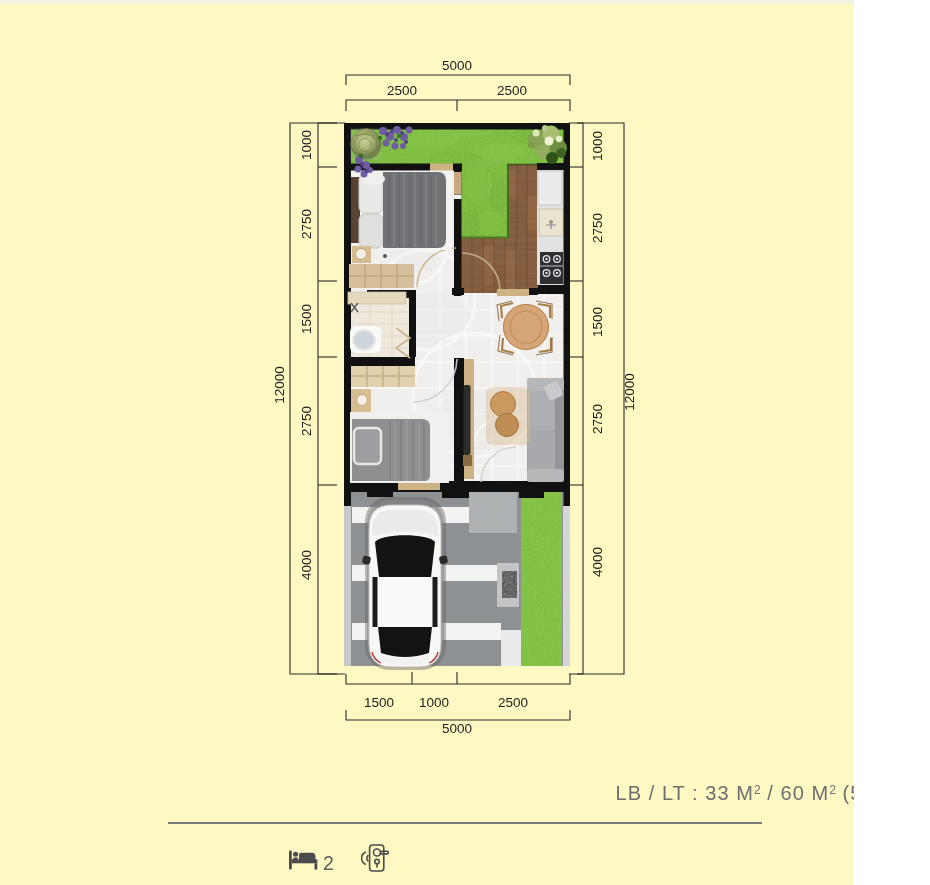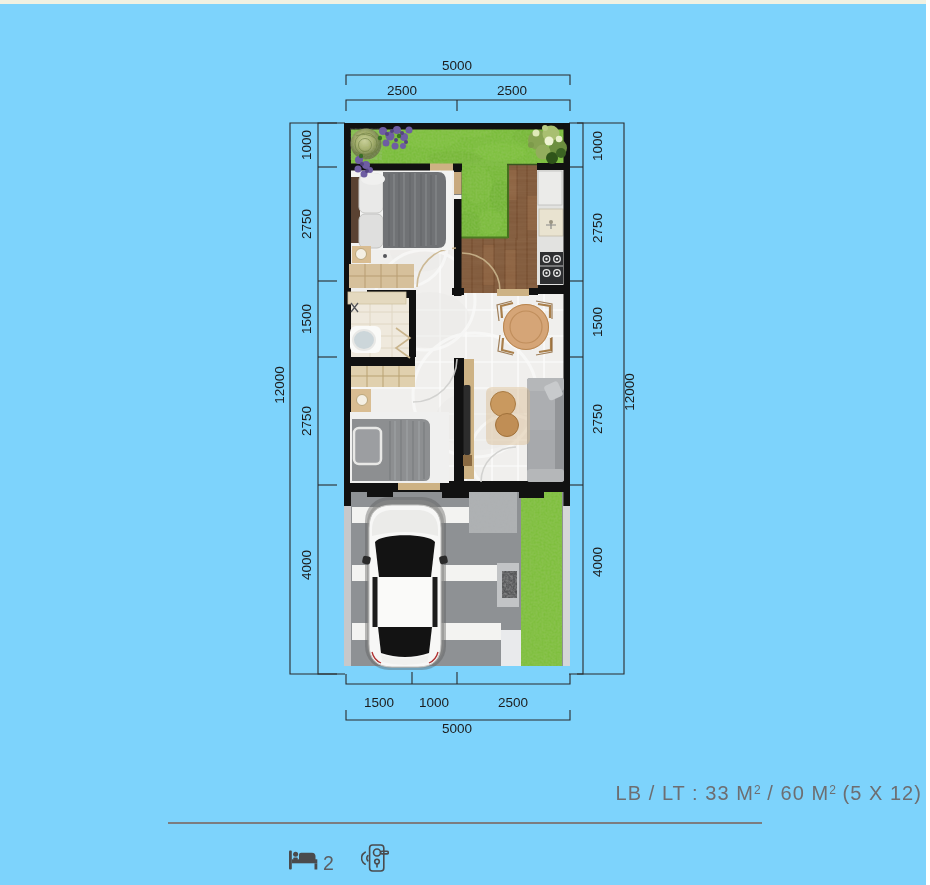--- a/index.html
+++ b/index.html
@@ -1,16 +1,16 @@
 <!DOCTYPE html>
 <html><head>
 <meta charset="utf-8">
 <style>
 html,body{margin:0;padding:0;background:#ffffff;}
-#page{position:relative;width:926px;height:885px;background:#7dd3fc;overflow:hidden;font-family:"Liberation Sans",sans-serif;}
+#page{position:relative;width:854px;height:885px;background:#fef9c3;overflow:hidden;font-family:"Liberation Sans",sans-serif;}
 #topband{position:absolute;left:0;top:0;width:930px;height:4px;background:#f0f1e2;}
 #lblt{position:absolute;transform:rotate(0.015deg);left:0;top:782px;width:922px;text-align:right;font-size:20px;letter-spacing:1.05px;color:#6d6e71;}
 #lblt sup{font-size:12px;vertical-align:6px;letter-spacing:0;}
 #sep{position:absolute;left:168px;top:822px;width:594px;height:1.5px;background:#7c7d80;}
 #bedcount{position:absolute;transform:rotate(0.015deg);left:323px;top:852px;font-size:19.5px;color:#5d5e61;}
 #locktext{position:absolute;transform:rotate(0.015deg);left:392px;top:852px;font-size:18px;letter-spacing:0.85px;color:#5d5e61;}
 .abs{position:absolute;}
 </style>
 </head>
 <body>

